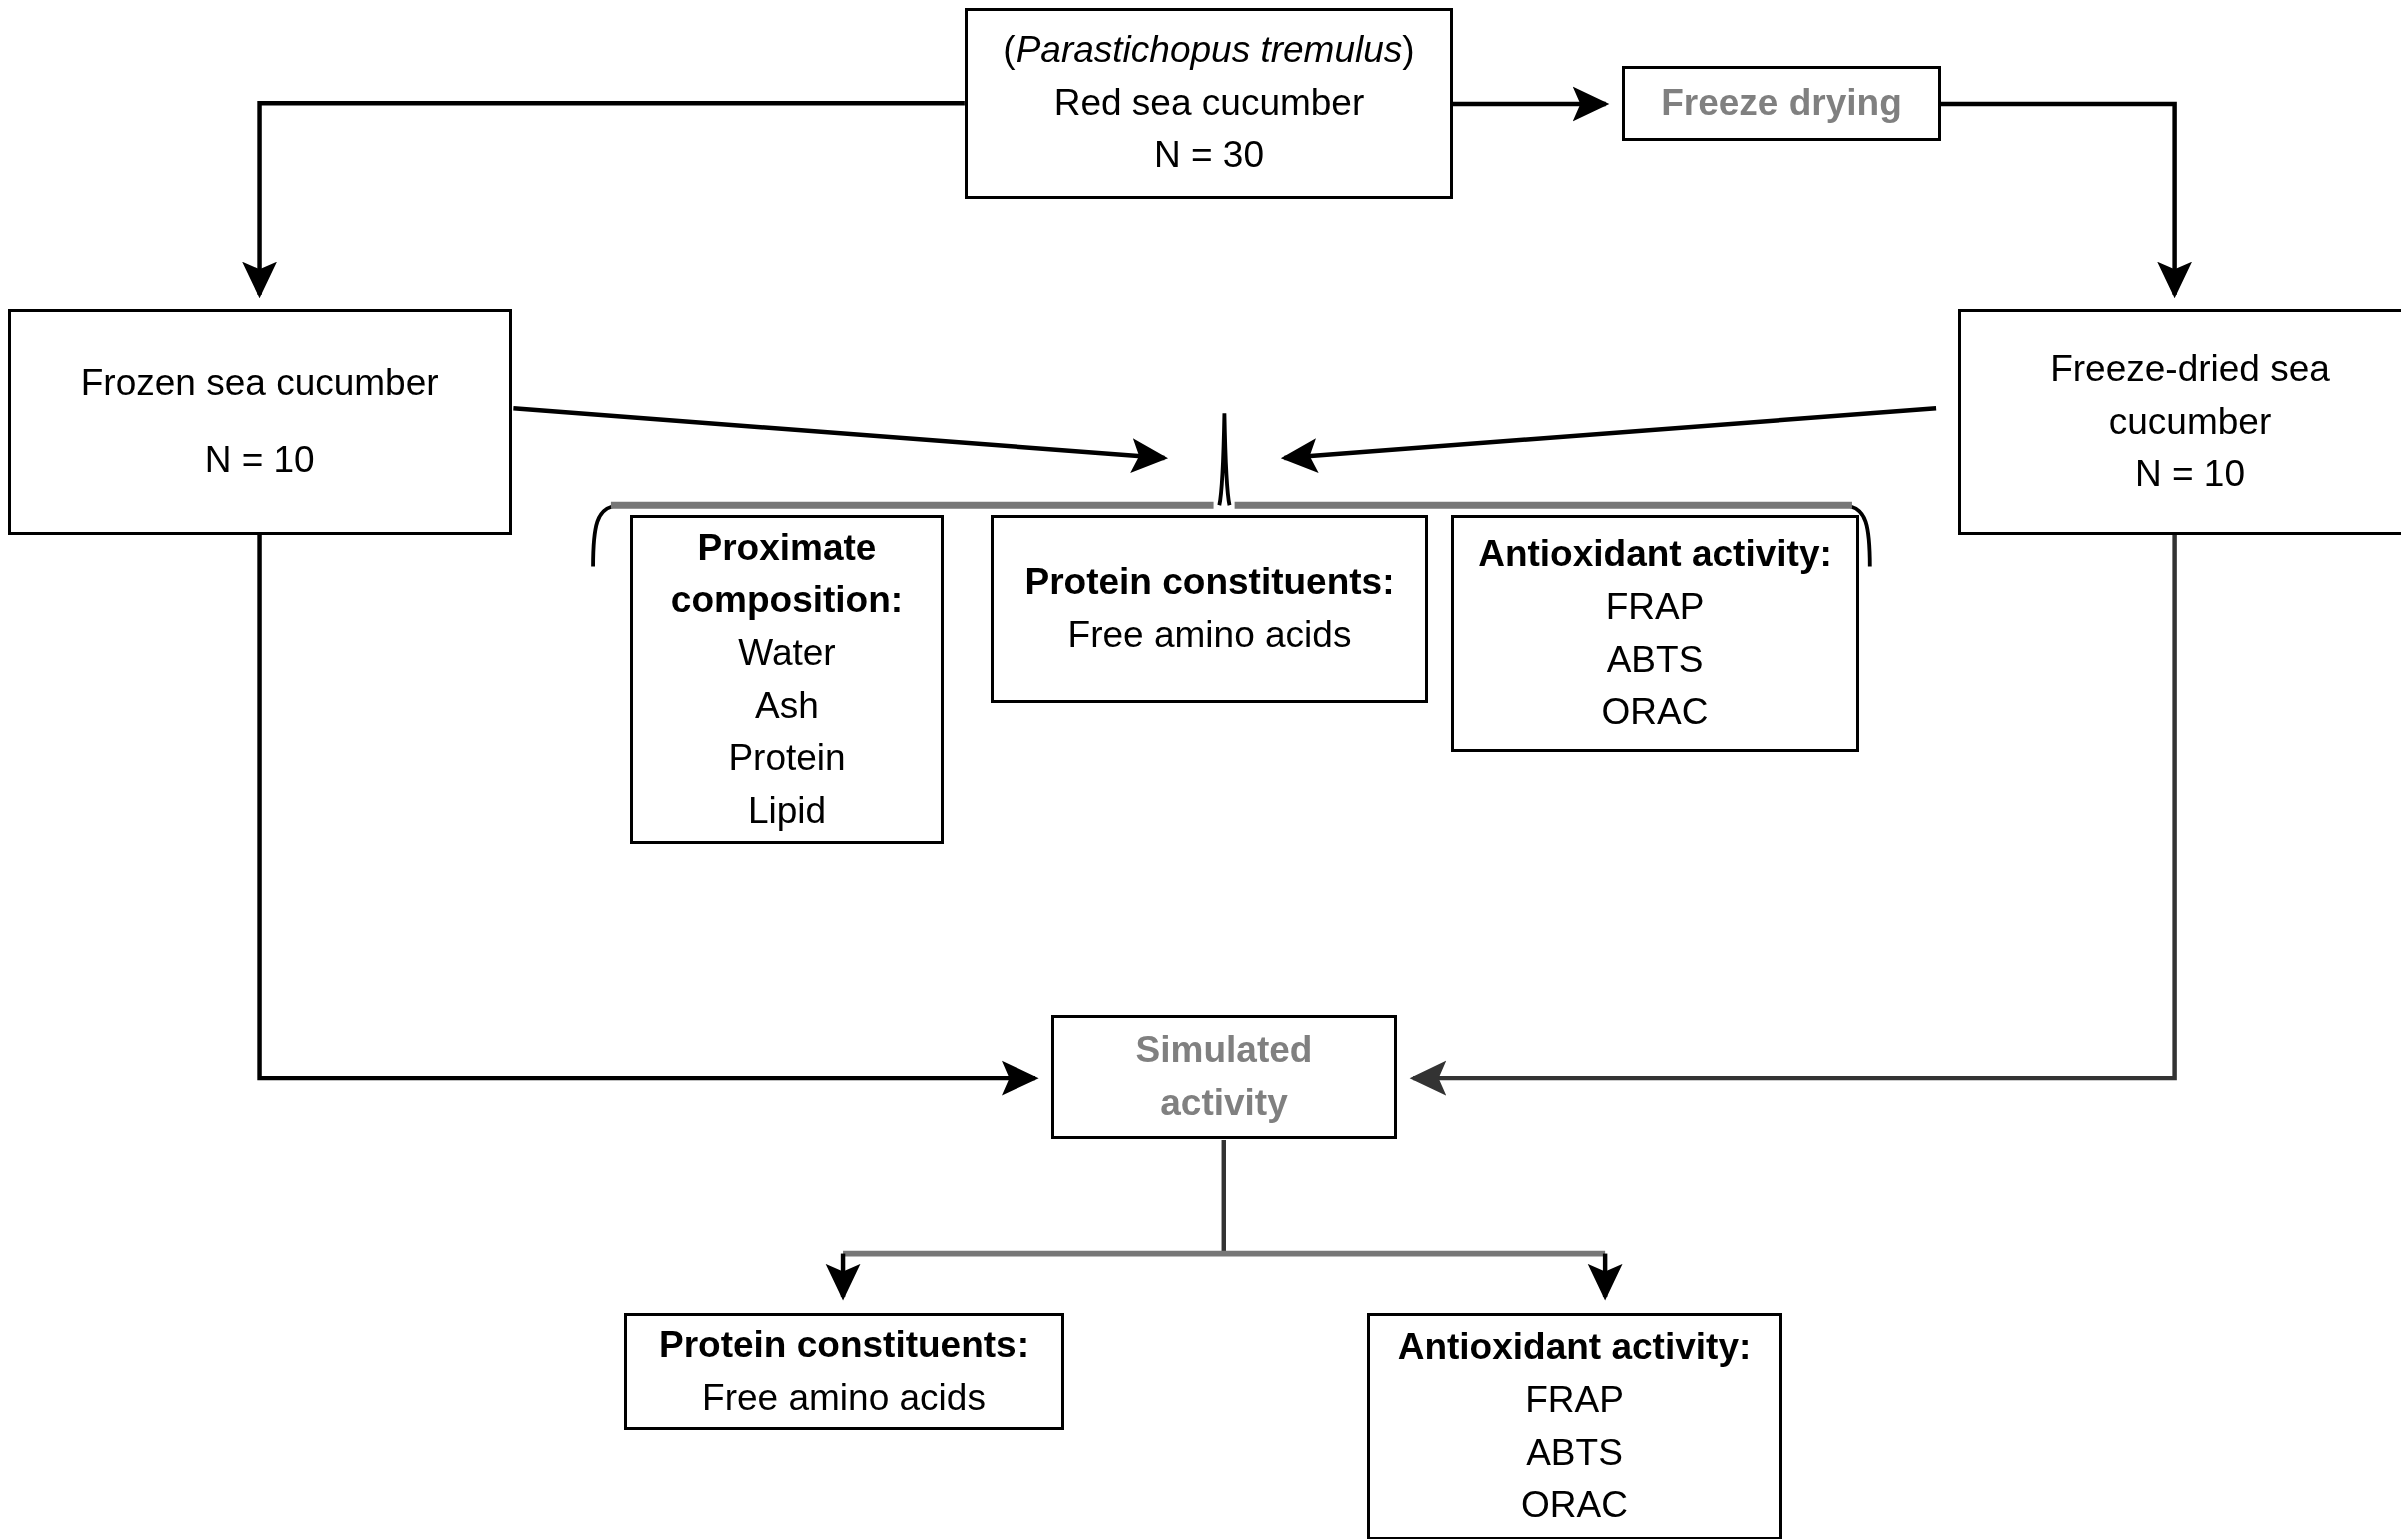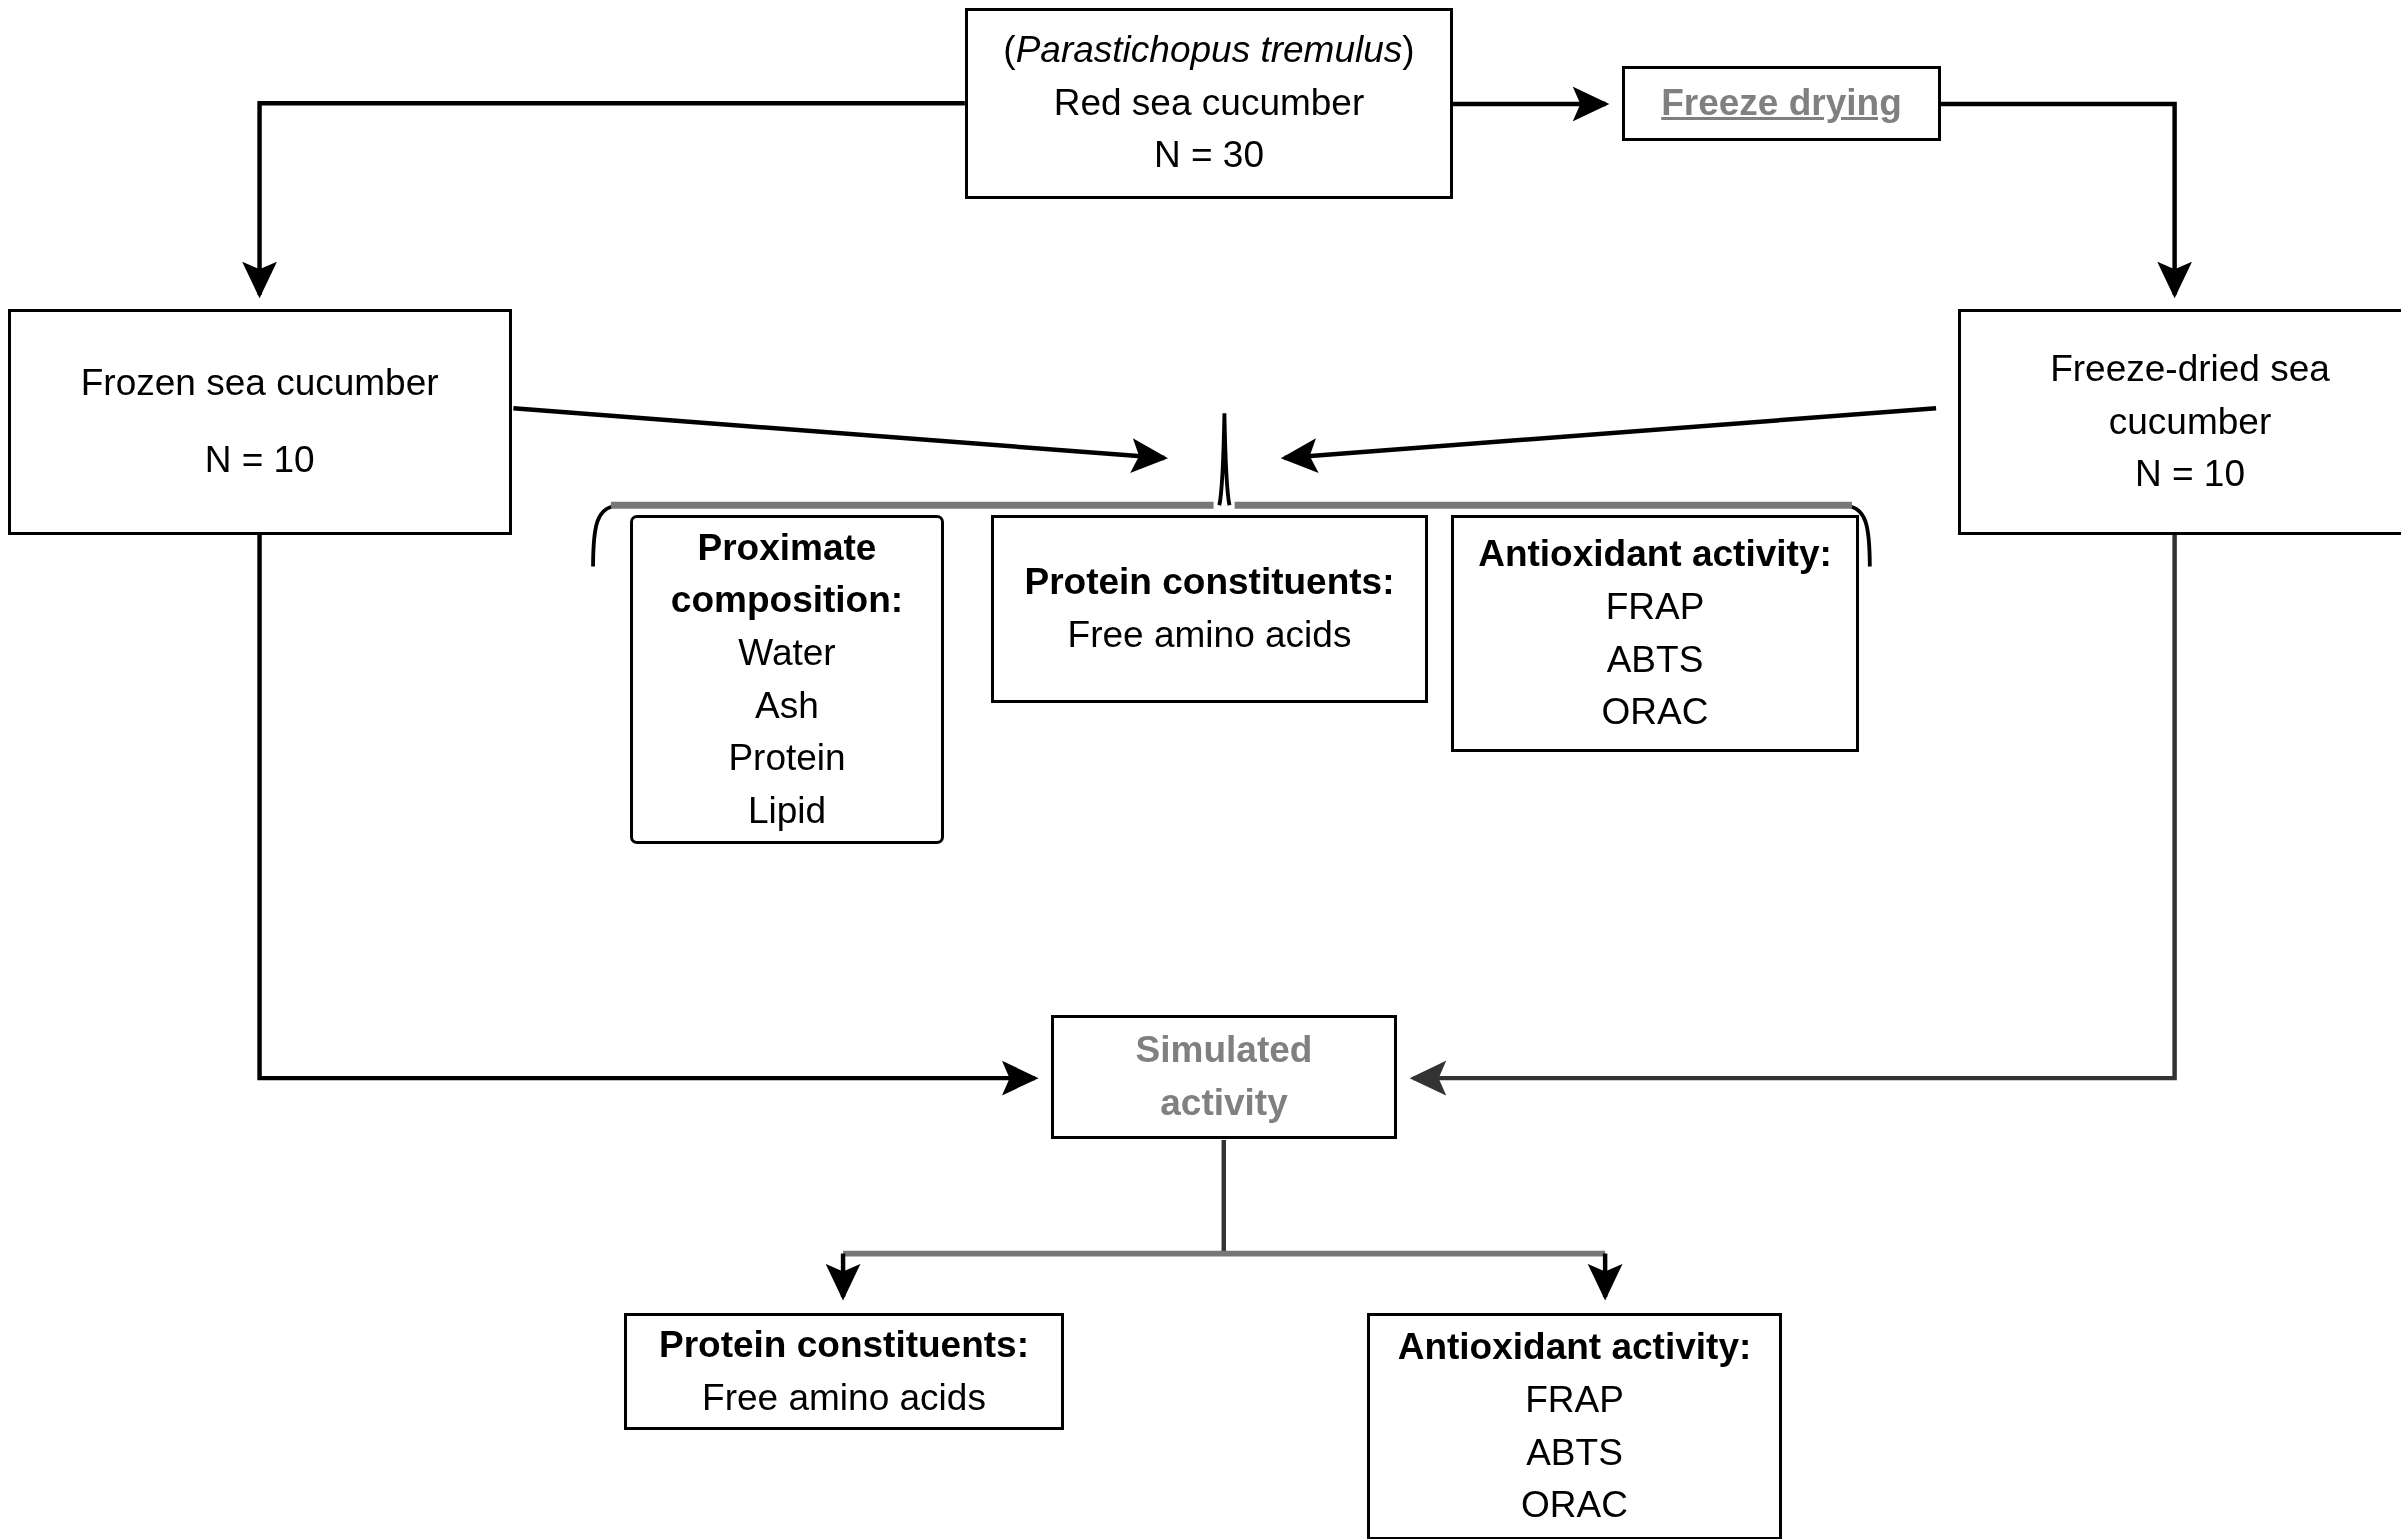--- a/index.html
+++ b/index.html
@@ -48,24 +48,24 @@
   }
   .node.muted {
     color: #808080;
     font-weight: bold;
   }
   .ital {
     font-style: italic;
   }
   
   #node-source        { left: 965px; top: 7.7px;   width: 488px;  height: 191px; }
-  #node-freeze-drying { left: 1622px; top: 66px;  width: 319px;  height: 75px; text-decoration: underline; }
+  #node-freeze-drying { left: 1622px; top: 66px;  width: 319px;  height: 75px; }
   #node-frozen        { left: 7.7px;   top: 309px;  width: 504px;  height: 226px; }
   #node-freeze-dried  { left: 1938px; top: 309px;  width: 464px;  height: 226px; margin-left: 20px; }
-  #node-proximate     { left: 630px;  top: 515px;  width: 314px;  height: 329px; border-radius: 7px; }
+  #node-proximate     { left: 630px;  top: 515px;  width: 314px;  height: 329px; }
   #node-protein-mid   { left: 991px; top: 515px;  width: 437px;  height: 188px; }
   #node-antiox-mid    { left: 1451px; top: 515px;  width: 408px;  height: 237px; }
   #node-simulated     { left: 1051px; top: 1015px; width: 346px;  height: 124px; }
   #node-protein-bot   { left: 624px;  top: 1313px; width: 440px;  height: 117px; }
   #node-antiox-bot    { left: 1367px; top: 1313px; width: 415px;  height: 227px; }
 </style>
 </head>
 <body>
 
 <div id="diagram-root">

